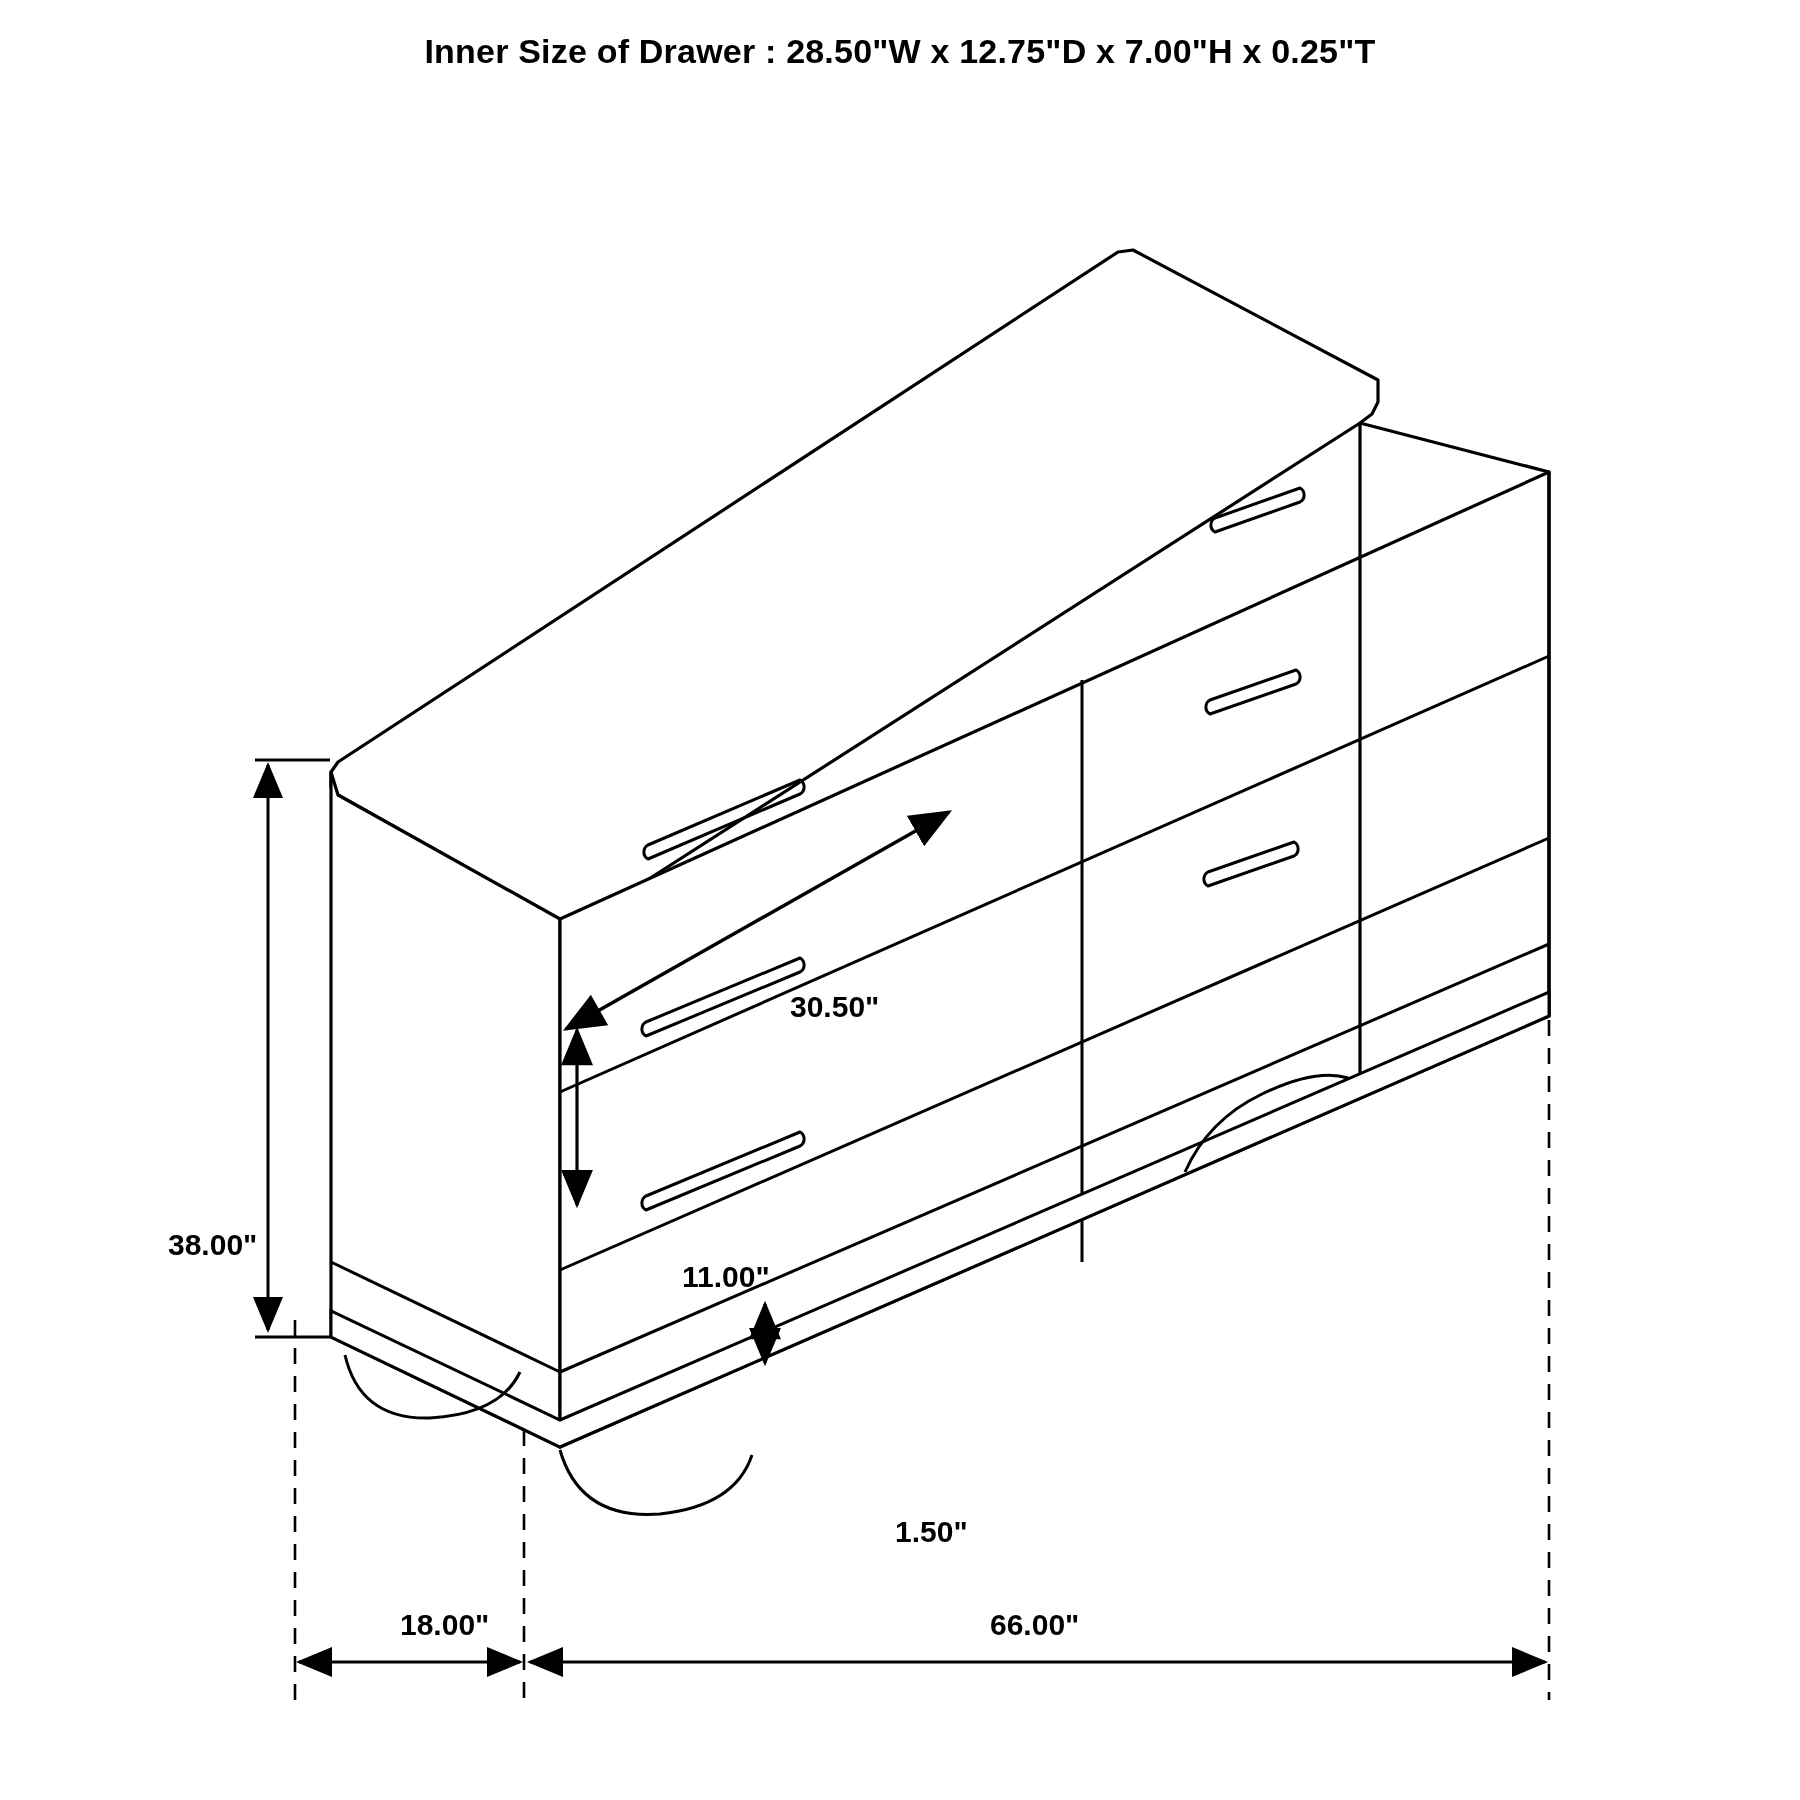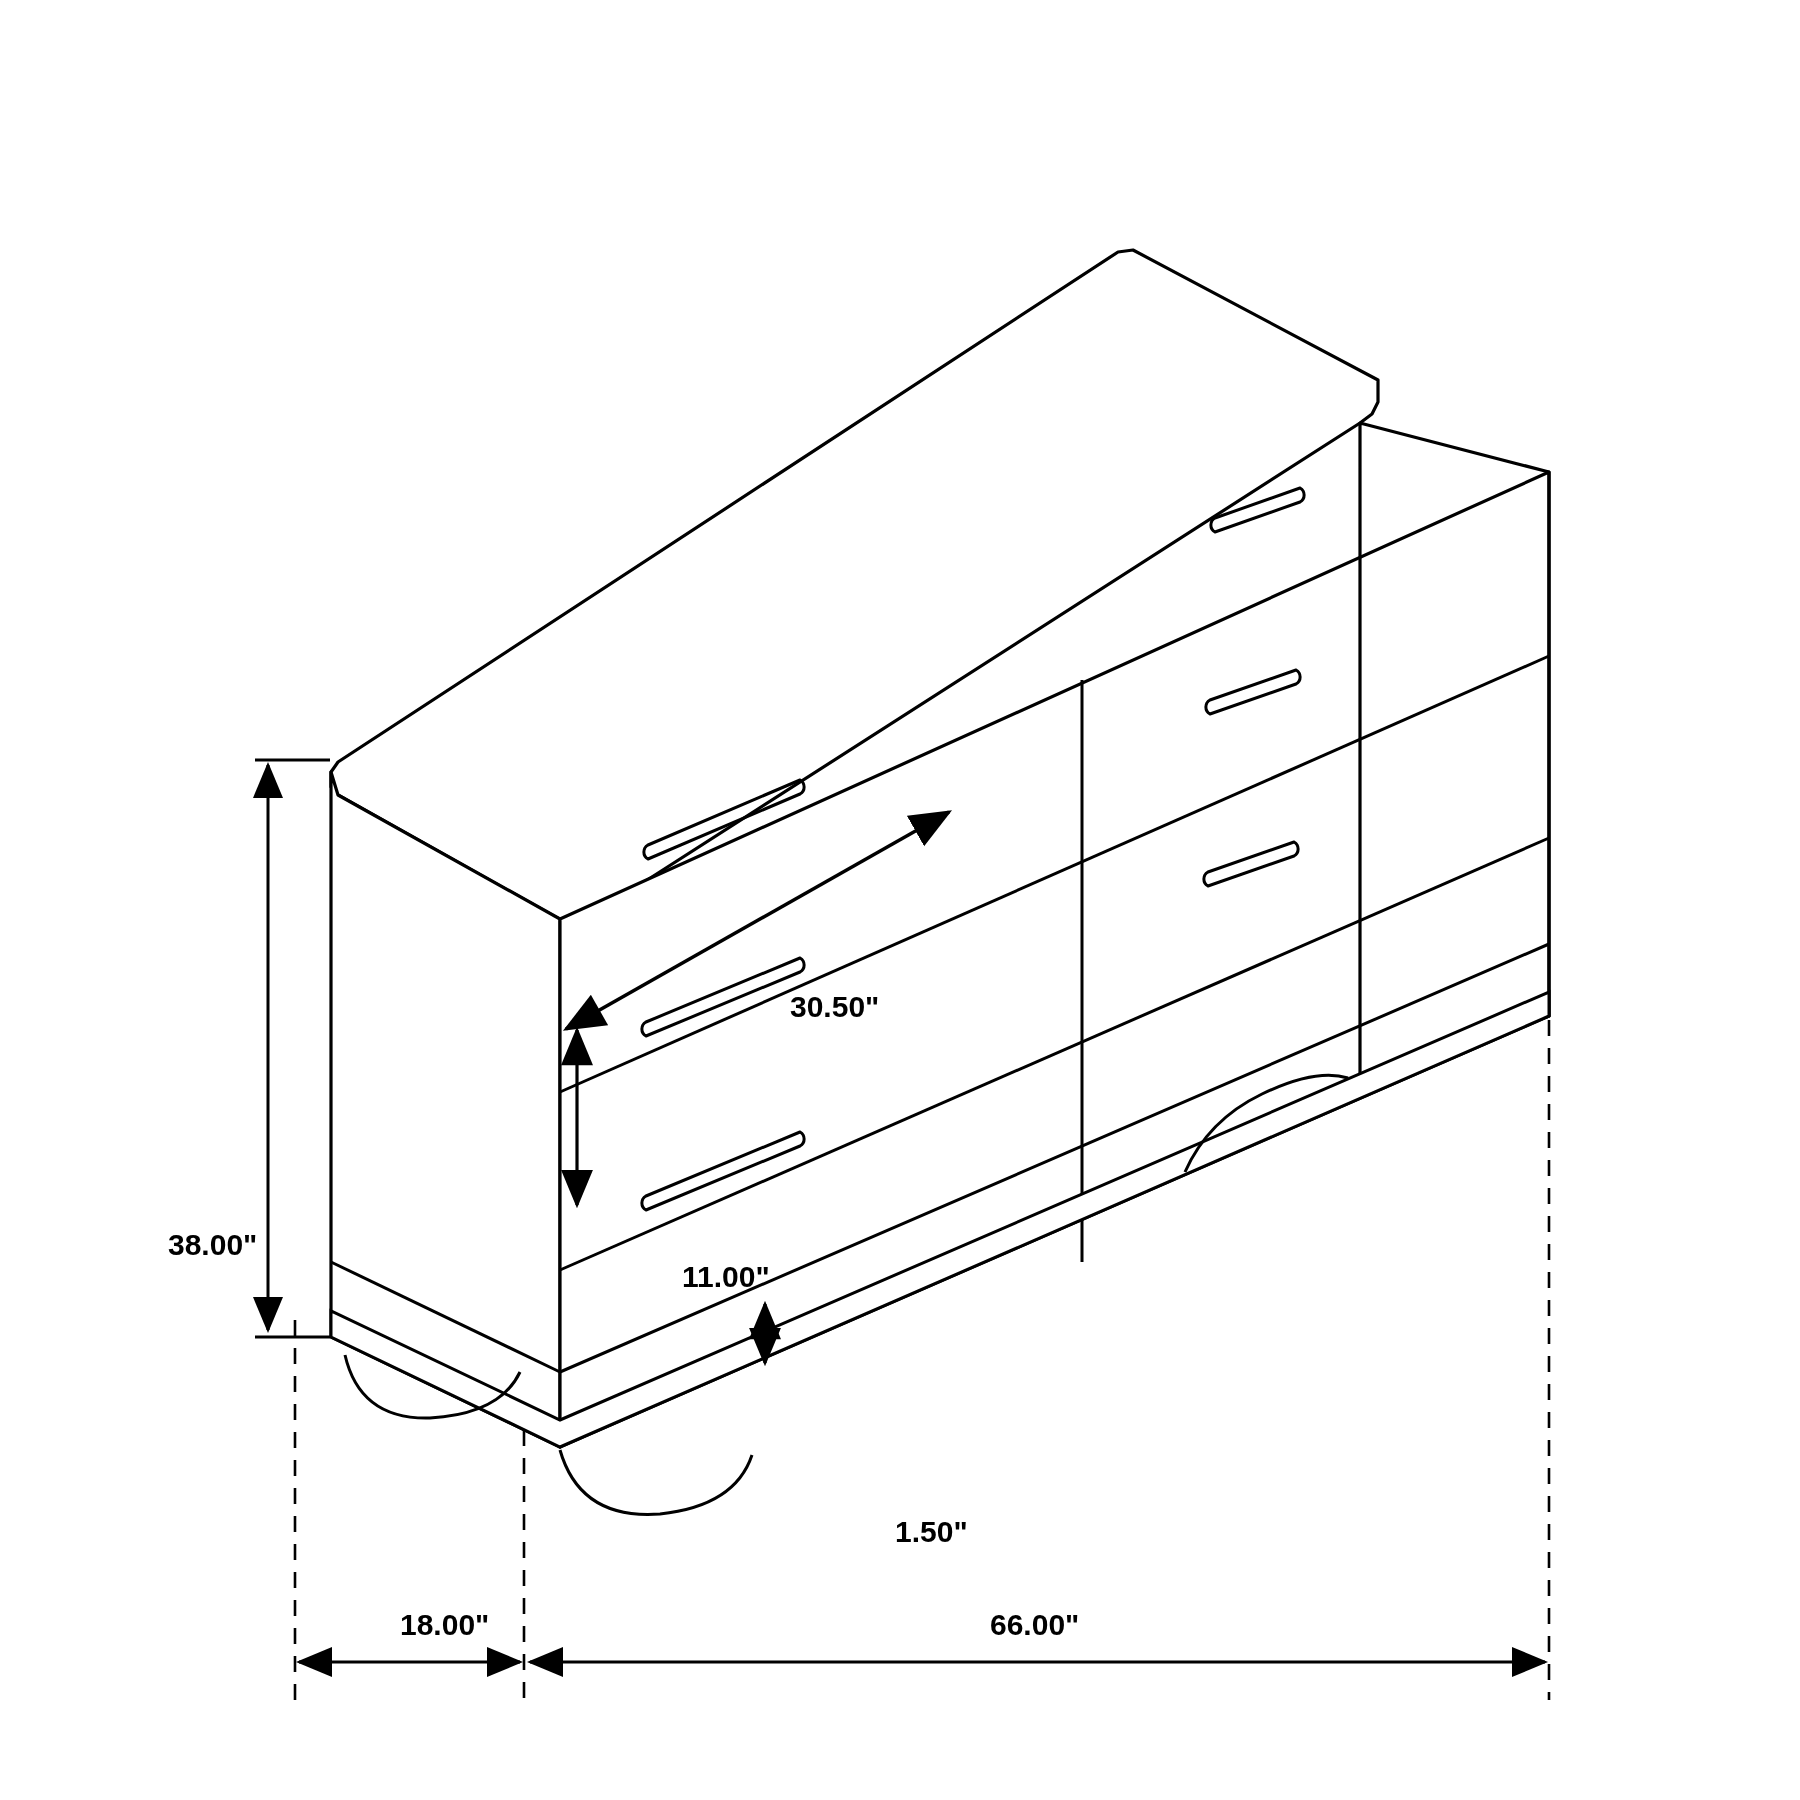--- a/index.html
+++ b/index.html
@@ -43,20 +43,21 @@
     font-weight: bold;
     color: #000000;
     white-space: nowrap;
   }
 </style>
 </head>
 <body>
 
 <div id="stage">
 
+  <div class="title">Inner Size of Drawer : 28.50"W x 12.75"D x 7.00"H x 0.25"T</div>
 
   <svg class="drawing" viewBox="0 0 1800 1800">
     <defs>
       <marker id="arrowEnd" markerWidth="14" markerHeight="14" refX="11" refY="5" orient="auto">
         <path d="M0,0 L12,5 L0,10 z" fill="#000"></path>
       </marker>
       <marker id="arrowStart" markerWidth="14" markerHeight="14" refX="1" refY="5" orient="auto">
         <path d="M12,0 L0,5 L12,10 z" fill="#000"></path>
       </marker>
     </defs>

